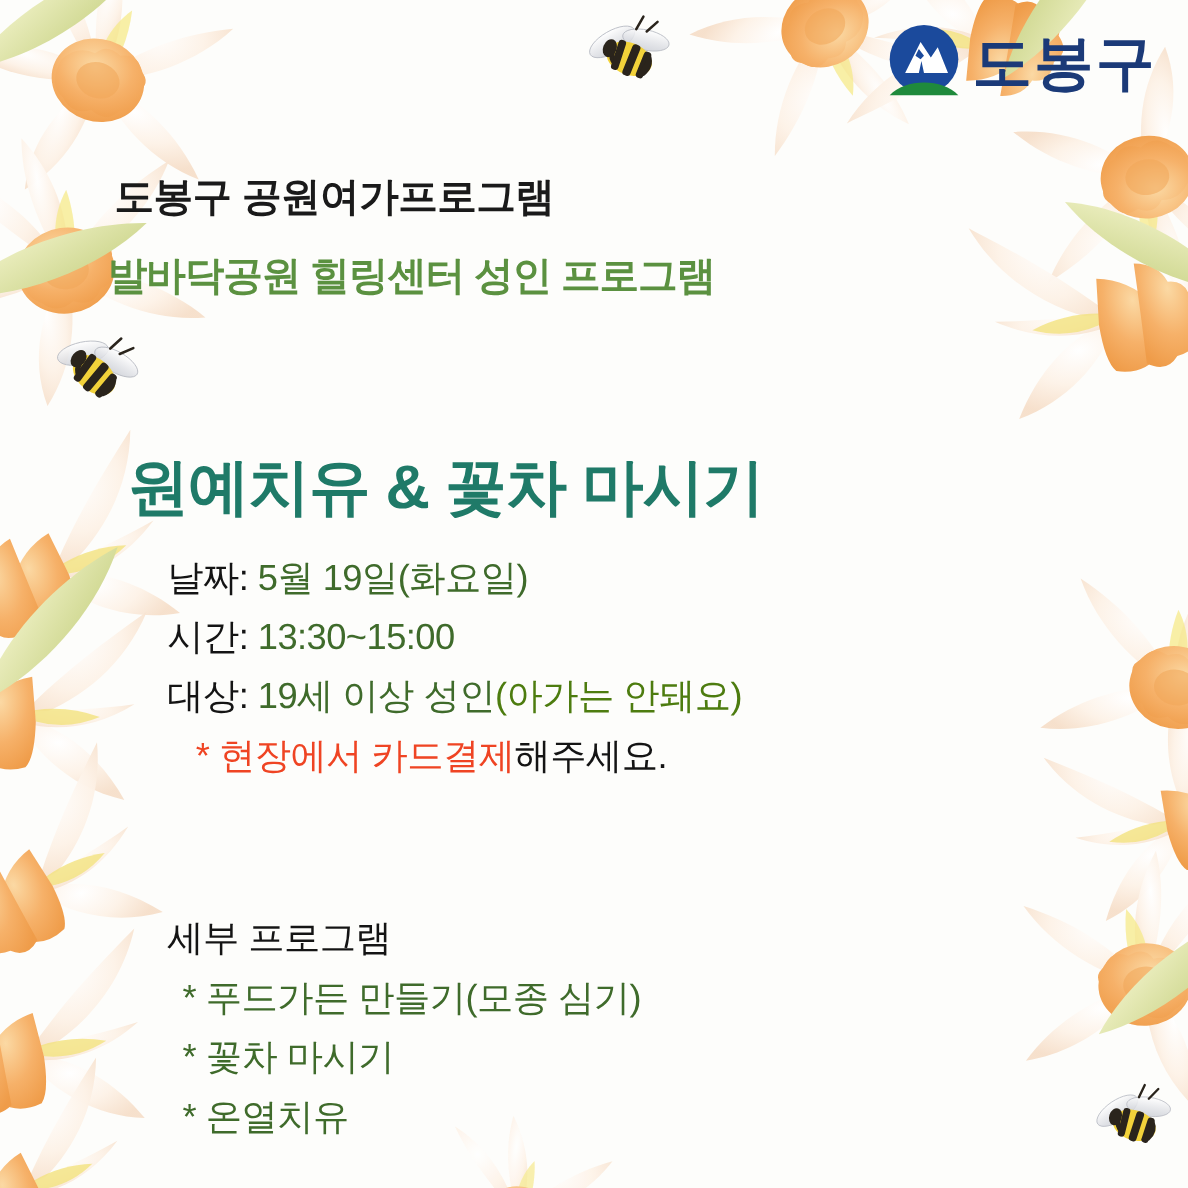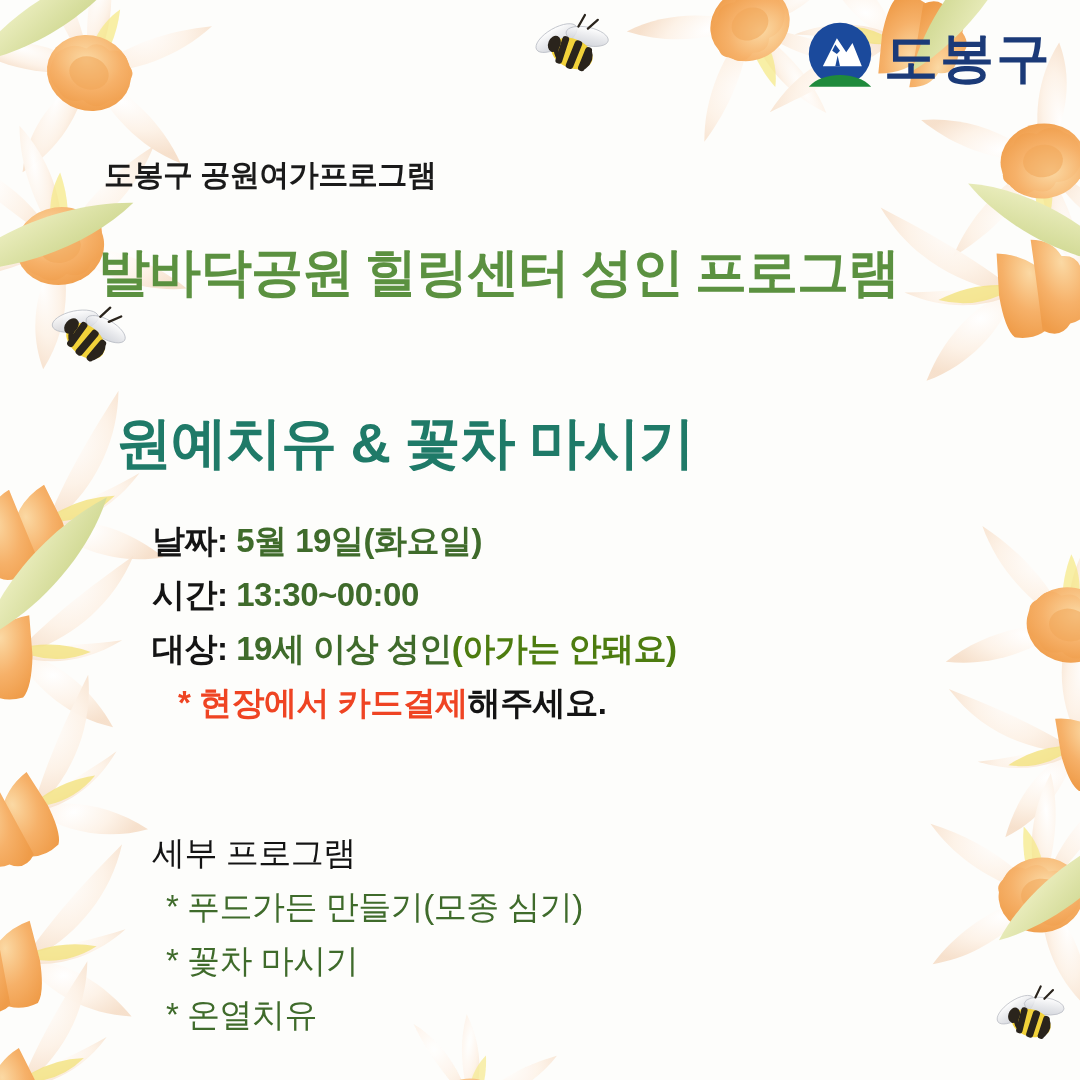--- a/index.html
+++ b/index.html
@@ -62,57 +62,56 @@
   .content {
     position: relative;
     z-index: 5;
     padding: 0;
   }
 
   .kicker {
     position: absolute;
     left: 104px;
     top: 155px;
-    font-size: 30px;
+    font-size: 36px;
     font-weight: 700;
     color: #1a1a1a;
     letter-spacing: -0.5px;
     white-space: nowrap;
   }
 
   .headline {
     position: absolute;
     left: 98px;
     top: 203px;
-    font-size: 52px;
+    font-size: 36px;
     font-weight: 700;
     color: #5b9140;
     letter-spacing: -1px;
     white-space: nowrap;
-    font-family: Liberation Serif, serif;
   }
 
   .subject {
     position: absolute;
     left: 116px;
     top: 360px;
     font-size: 56px;
     font-weight: 700;
     color: #1f7a68;
     letter-spacing: -1px;
     white-space: nowrap;
     text-align: center;
   }
 
   .info-block {
     position: absolute;
     left: 152px;
-    top: 514px;
+    top: 498px;
     font-size: 33px;
-    font-weight: 700;
+    font-weight: 400;
     letter-spacing: -0.5px;
     line-height: 54px;
     color: #141414;
     white-space: nowrap;
   }
   .info-row { white-space: nowrap; }
   .lbl  { color: #141414; }
   .val-green  { color: #3f6b2b; }
   .val-orange { color: #4d7c0f; }
   .val-red    { color: #ef4423; }
@@ -364,21 +363,21 @@
 
     <div class="info-block">
 
       <div class="info-row">
         <span class="lbl">날짜:</span>
         <span class="val-green">5월 19일(화요일)</span>
       </div>
 
       <div class="info-row">
         <span class="lbl">시간:</span>
-        <span class="val-green">13:30~00:00</span>
+        <span class="val-green">13:30~15:00</span>
       </div>
 
       <div class="info-row">
         <span class="lbl">대상:</span>
         <span class="val-green"> 19세 이상 성인</span><span class="val-orange">(아가는 안돼요)</span>
       </div>
 
 
       <div class="info-row note">
         <span class="val-red">* 현장에서 카드결제</span><span class="lbl">해주세요.</span>

